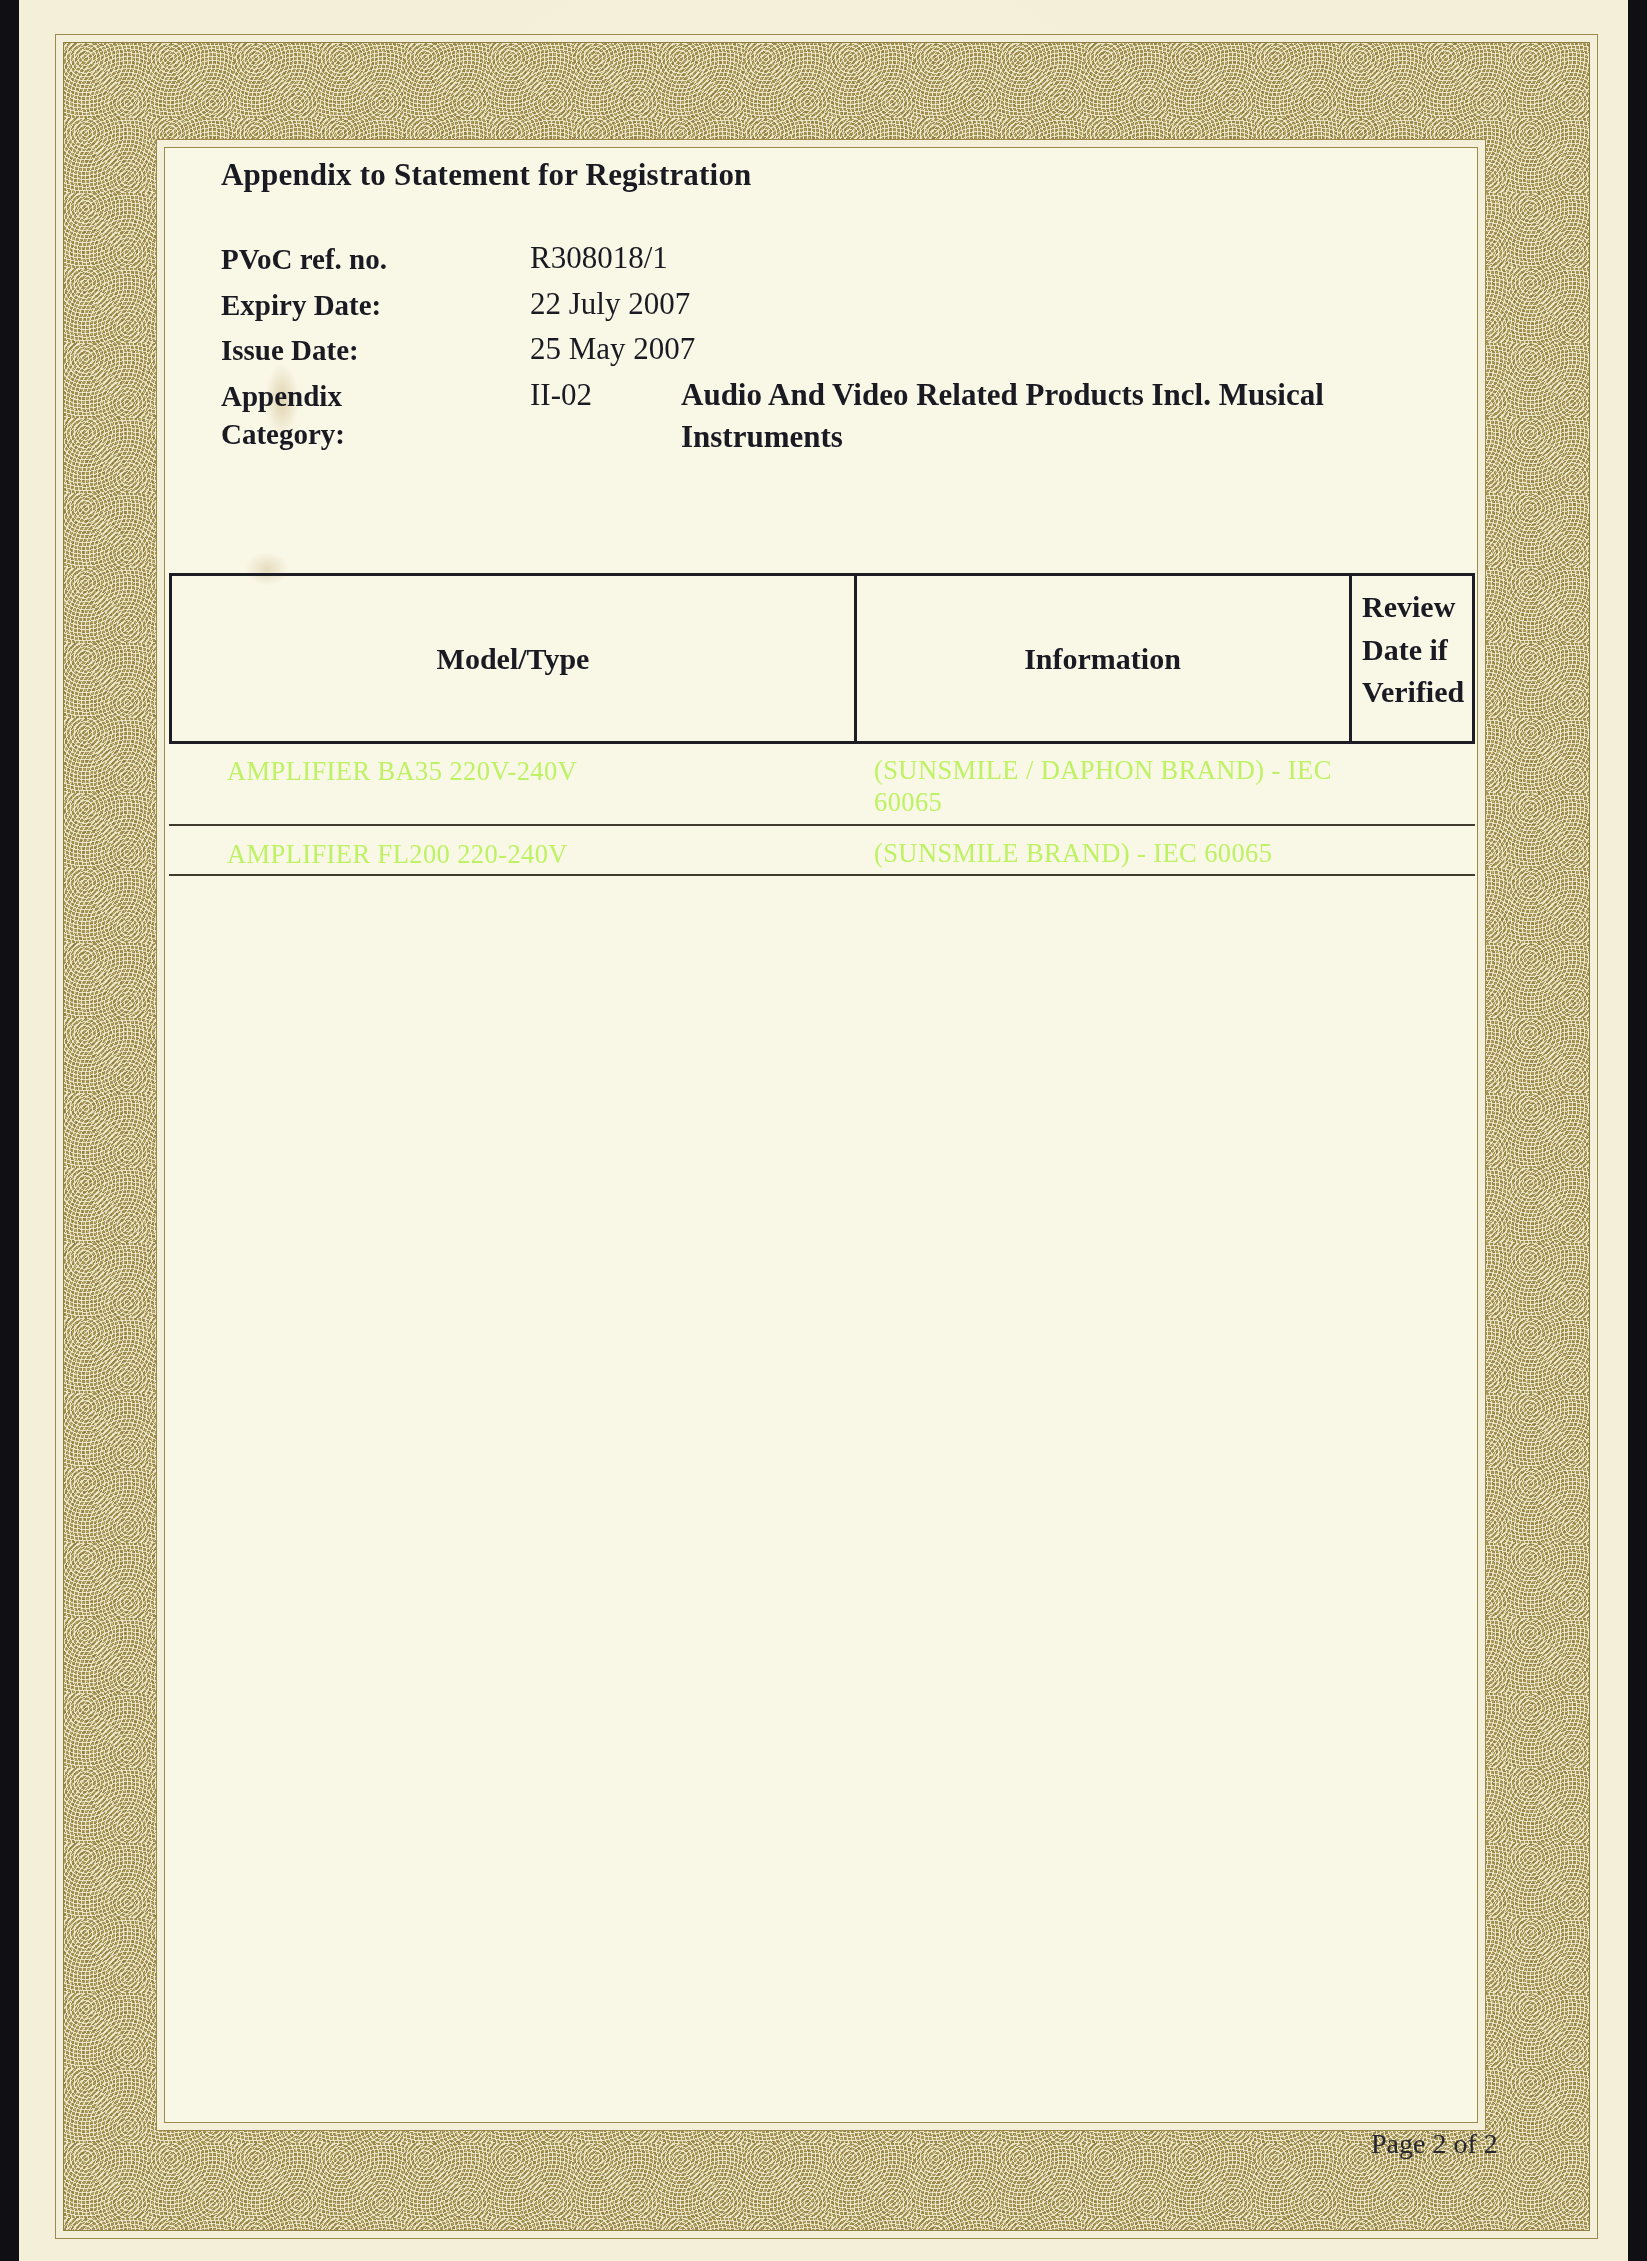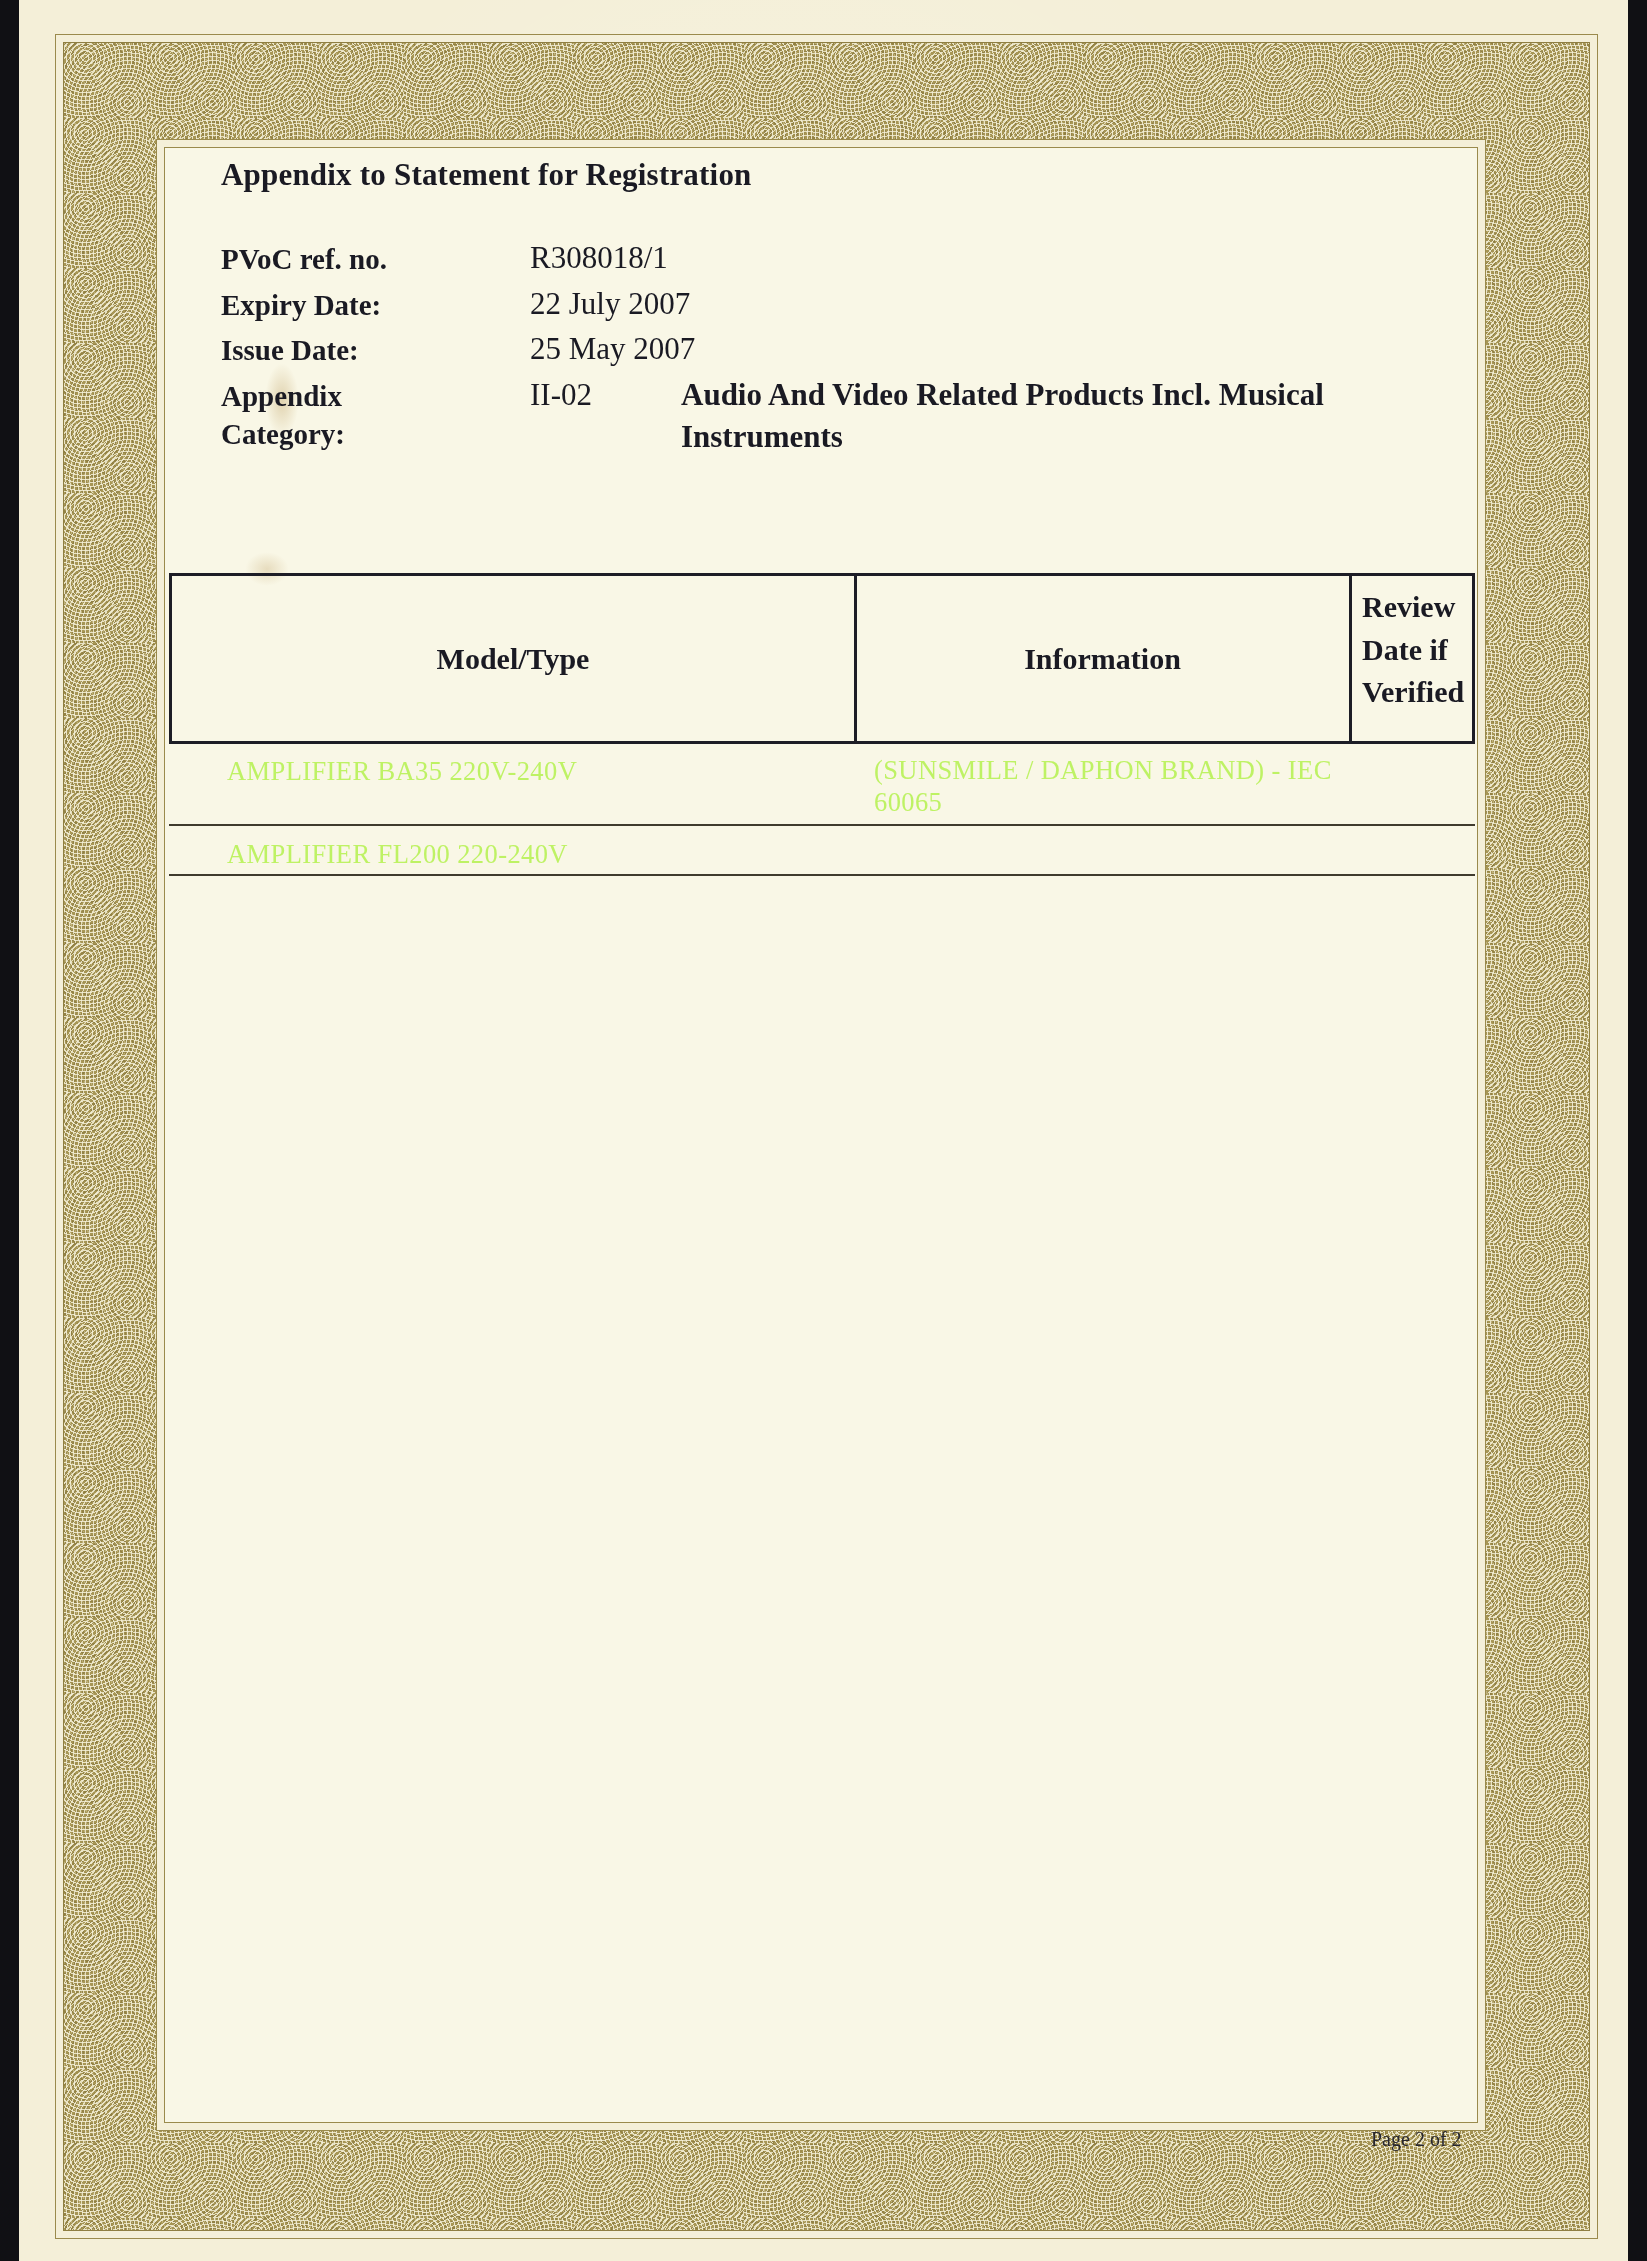--- a/index.html
+++ b/index.html
@@ -39,21 +39,21 @@
   .vline{position:absolute;top:0;height:100%;width:2.9px;background:#1d1d26;}
   .vline.v1{left:682px;} .vline.v2{left:1177px;}
   .th{position:absolute;top:0;height:100%;display:flex;align-items:center;justify-content:center;
       font-size:30px;font-weight:700;}
   .th.c1{left:0;width:682px;} .th.c2{left:685px;width:491px;}
   .th.c3{left:1190px;width:110px;justify-content:flex-start;align-items:flex-start;
          padding-top:10px;line-height:1.42;box-sizing:border-box;}
   .cell{position:absolute;font-size:26.5px;letter-spacing:0.4px;color:#bef264;}
   .info-cell{width:530px;line-height:1.22;}
   .rowsep{position:absolute;left:169px;width:1306px;height:1.5px;background:#403b2e;}
-  .page-label{position:absolute;left:1371px;top:2128px;font-size:20px;color:#272730;z-index:5;}
+  .page-label{position:absolute;left:1371px;top:2128px;font-size:28px;color:#272730;z-index:5;}
   .stain{position:absolute;border-radius:50%;pointer-events:none;}
   .stain.s1{left:265px;top:363px;width:34px;height:74px;
             background:radial-gradient(ellipse at center, rgba(166,125,48,.30), rgba(166,125,48,0) 70%);}
   .stain.s2{left:245px;top:552px;width:44px;height:34px;
             background:radial-gradient(ellipse at center, rgba(166,125,48,.22), rgba(166,125,48,0) 70%);}
 </style>
 </head>
 <body>
 
 <div class="page">
@@ -88,17 +88,18 @@
     <div class="th c3">Review Date if Verified</div>
     <div class="vline v1"></div>
     <div class="vline v2"></div>
   </div>
 
   <div class="cell" style="left:227px;top:756px">AMPLIFIER BA35 220V-240V</div>
   <div class="cell info-cell" style="left:874px;top:754px">(SUNSMILE / DAPHON BRAND) - IEC 60065</div>
   <div class="rowsep" style="top:824px"></div>
 
   <div class="cell" style="left:227px;top:839px">AMPLIFIER FL200 220-240V</div>
+  <div class="cell info-cell" style="left:874px;top:837px">(SUNSMILE BRAND) - IEC 60065</div>
   <div class="rowsep" style="top:874px"></div>
 
   <div class="page-label">Page 2 of 2</div>
 </div>
 
 
 </body></html>

